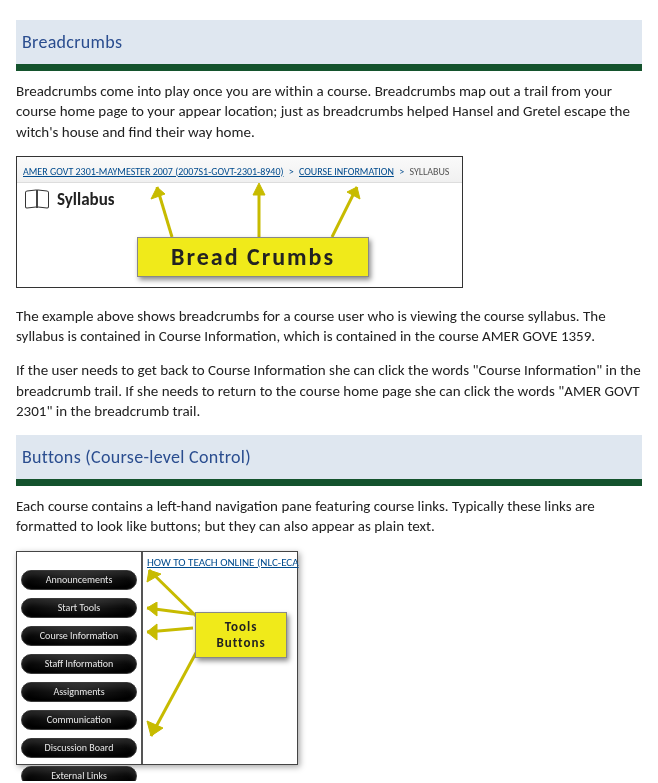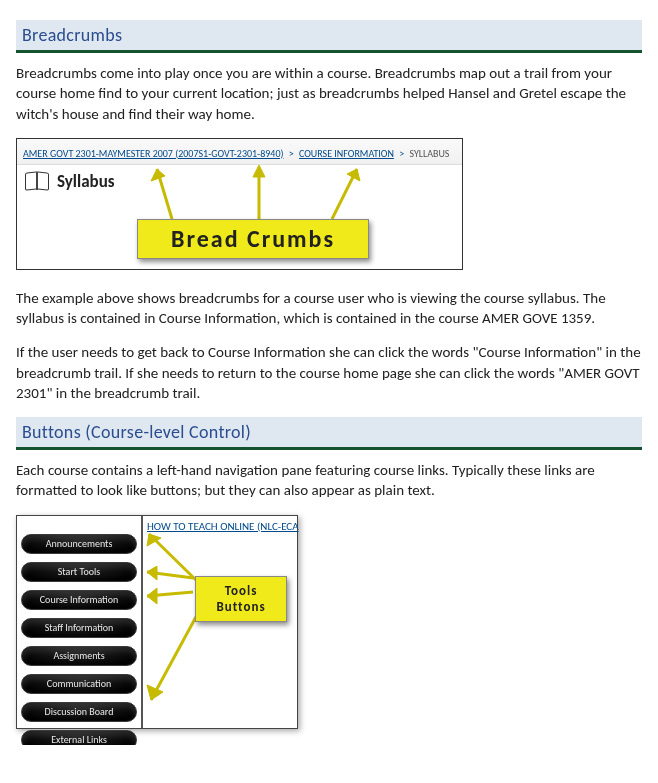--- a/index.html
+++ b/index.html
@@ -6,24 +6,24 @@
     margin: 0;
     padding: 16px;
     font-family: Calibri, Arial, sans-serif;
     font-size: 15px;
     color: #222;
     width: 626px;
     background: #fff;
   }
   .section-heading {
     background: #dfe7f0;
-    border-bottom: 3px solid #14532d;
+    border-bottom: 7px solid #14532d;
     color: #2a4d8f;
     font-size: 18px;
-    padding: 4px 6px;
+    padding: 11px 6px;
     margin: 4px 0 10px 0;
     font-weight: 400;
     letter-spacing: 0.3px;
   }
   p { margin: 0 0 14px 0; line-height: 1.35; }
 
   
   .fig1 {
     width: 445px;
     height: 130px;
@@ -132,21 +132,21 @@
     font-size: 13px;
     letter-spacing: 1px;
     line-height: 1.2;
     flex-direction: column;
   }
 </style>
 </head>
 <body>
 
 <div class="section-heading">Breadcrumbs</div>
-<p>Breadcrumbs come into play once you are within a course.  Breadcrumbs map out a trail from your course home find to your current location; just as breadcrumbs helped Hansel and Gretel escape the witch's house and find their way home.</p>
+<p>Breadcrumbs come into play once you are within a course.  Breadcrumbs map out a trail from your course home page to your appear location; just as breadcrumbs helped Hansel and Gretel escape the witch's house and find their way home.</p>
 
 <div class="fig1">
   <div class="bc-bar">
     <span class="bc-link">AMER GOVT 2301-MAYMESTER 2007 (2007S1-GOVT-2301-8940)</span>
     <span class="bc-sep">&gt;</span>
     <span class="bc-link">COURSE INFORMATION</span>
     <span class="bc-sep">&gt;</span>
     <span class="bc-plain">SYLLABUS</span>
   </div>
   <div class="syllabus-row">

